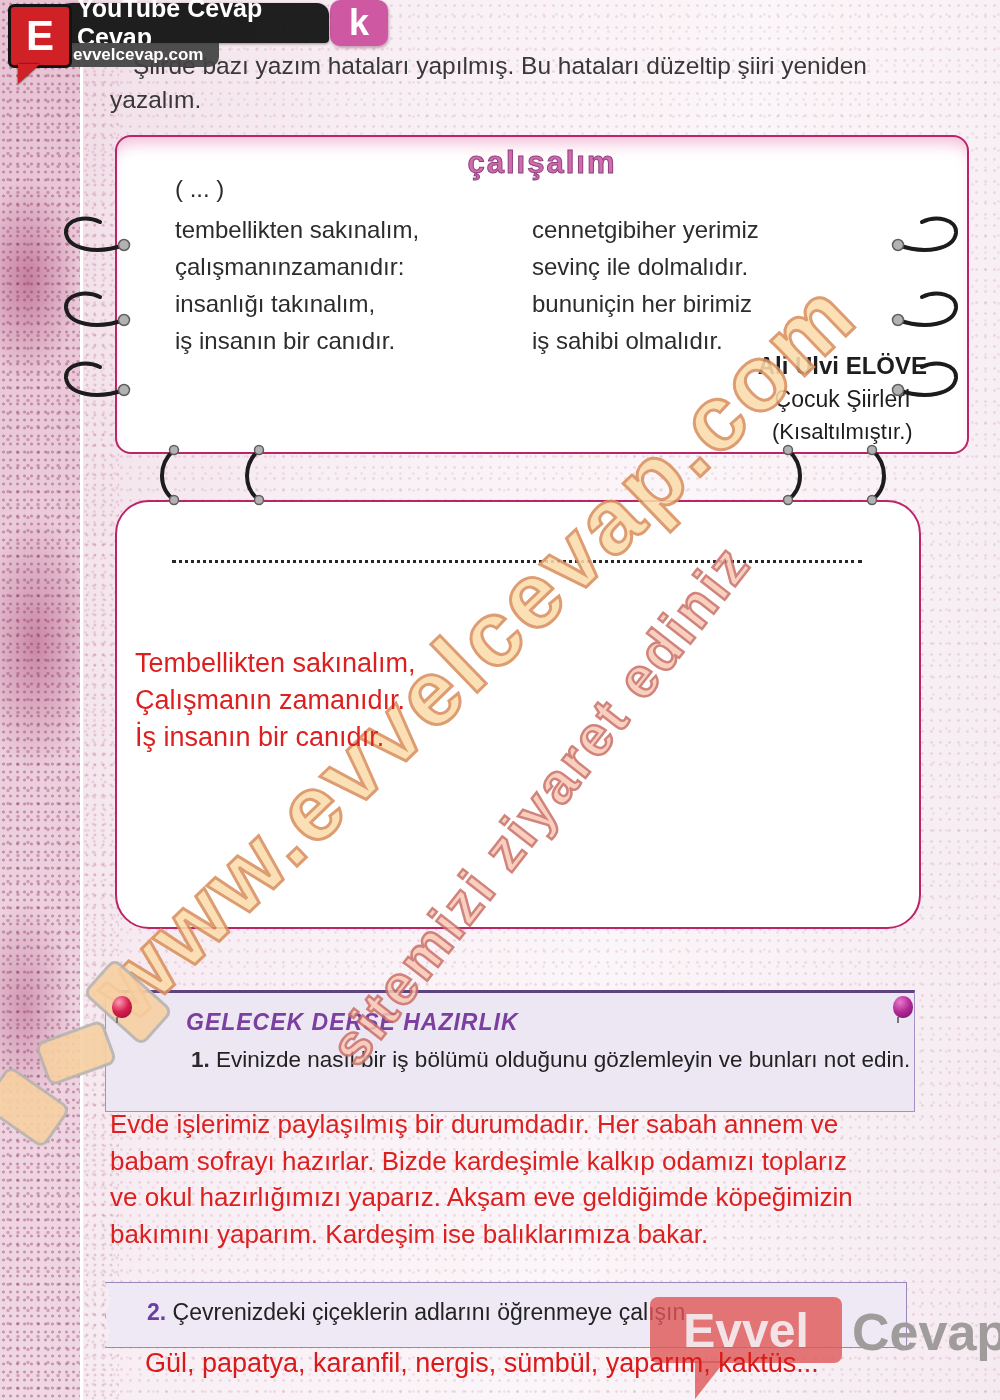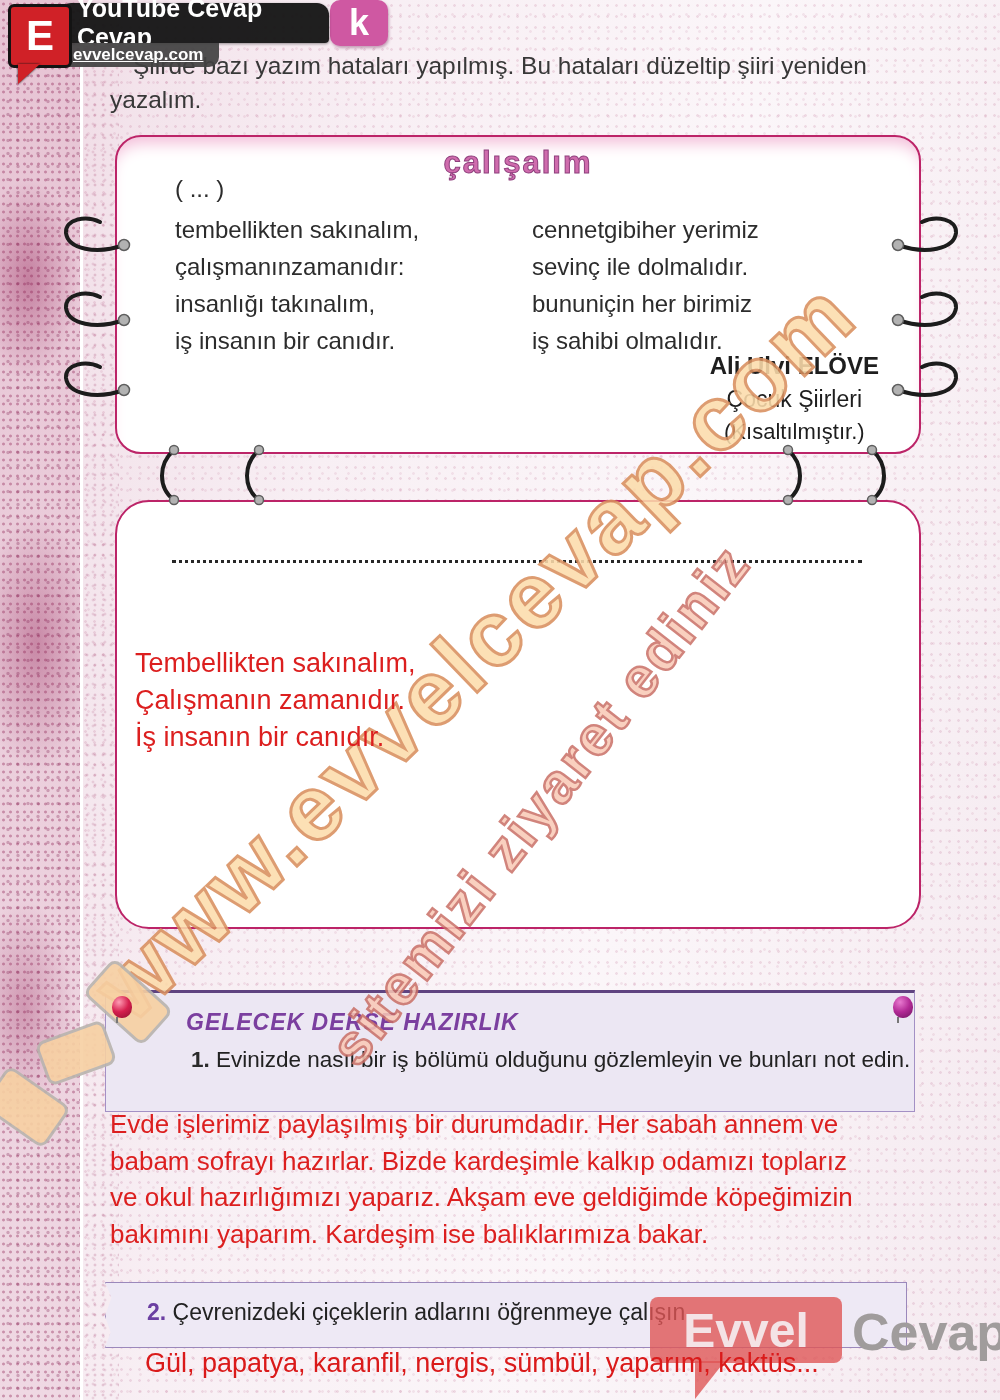--- a/index.html
+++ b/index.html
@@ -29,33 +29,33 @@
   .e-badge{left:8px;top:4px;width:58px;height:58px;background:#d02127;border:3px solid #131313;
     border-radius:6px;z-index:11;display:flex;align-items:center;justify-content:center;
     color:#fff;font-size:42px;font-weight:bold;}
   .e-tail{left:18px;top:64px;width:0;height:0;border-top:20px solid #d02127;
     border-right:22px solid transparent;z-index:11;filter:drop-shadow(0 0 1px #131313);}
   .bar-main{left:63px;top:3px;height:40px;width:252px;background:rgba(22,22,22,.96);
     border-radius:8px 12px 4px 4px;z-index:10;display:flex;align-items:center;
     padding-left:14px;color:#fff;font-size:25px;font-weight:bold;box-shadow:0 1px 3px rgba(0,0,0,.4);}
   .bar-sub{left:63px;top:43px;height:24px;width:146px;background:rgba(66,66,66,.93);
     border-radius:0 0 10px 6px;z-index:10;display:flex;align-items:center;
-    padding-left:10px;color:#fff;font-size:17px;font-weight:bold;text-decoration:underline;}
+    padding-left:10px;color:#fff;font-size:17px;font-weight:bold;}
   .k-badge{left:330px;top:0px;width:58px;height:46px;background:#cf58a2;border-radius:10px;
     z-index:9;display:flex;align-items:center;justify-content:center;color:#fff;
     font-size:36px;font-weight:bold;box-shadow:1px 2px 3px rgba(120,40,90,.4);}
 
   
   .intro1{left:133px;top:52px;font-size:24.5px;color:#383838;z-index:3;}
   .intro2{left:110px;top:86px;font-size:24.5px;color:#383838;z-index:3;}
 
   
   .poem-box{left:115px;top:135px;width:802px;height:315px;background:#fff;
-    border:2.5px solid #bc2468;border-radius:26px;z-index:3;
-    box-shadow:inset 0 14px 16px -8px #f3bcd8;}
+    border:2.5px solid #bc2468;border-radius:16px;z-index:3;
+    box-shadow:inset 0 14px 16px -8px #f3bcd8;padding-left:48px;}
   .poem-title{left:0;top:8px;width:100%;text-align:center;font-size:31px;font-weight:bold;
     color:#cf6cad;-webkit-text-stroke:1px #8f3f7d;letter-spacing:2px;}
   .poem-ellipsis{left:58px;top:38px;font-size:24px;color:#2c2c2c;}
   .poem-col{font-size:24px;color:#2c2c2c;line-height:37px;}
   .poem-col.l{left:58px;top:74px;}
   .poem-col.r{left:415px;top:74px;}
   .poem-attr{right:40px;top:212px;text-align:center;color:#1e1e1e;}
   .poem-author{font-size:24px;font-weight:bold;line-height:34px;}
   .poem-source{font-size:23px;line-height:33px;}
   .poem-note{font-size:22px;line-height:31px;}

